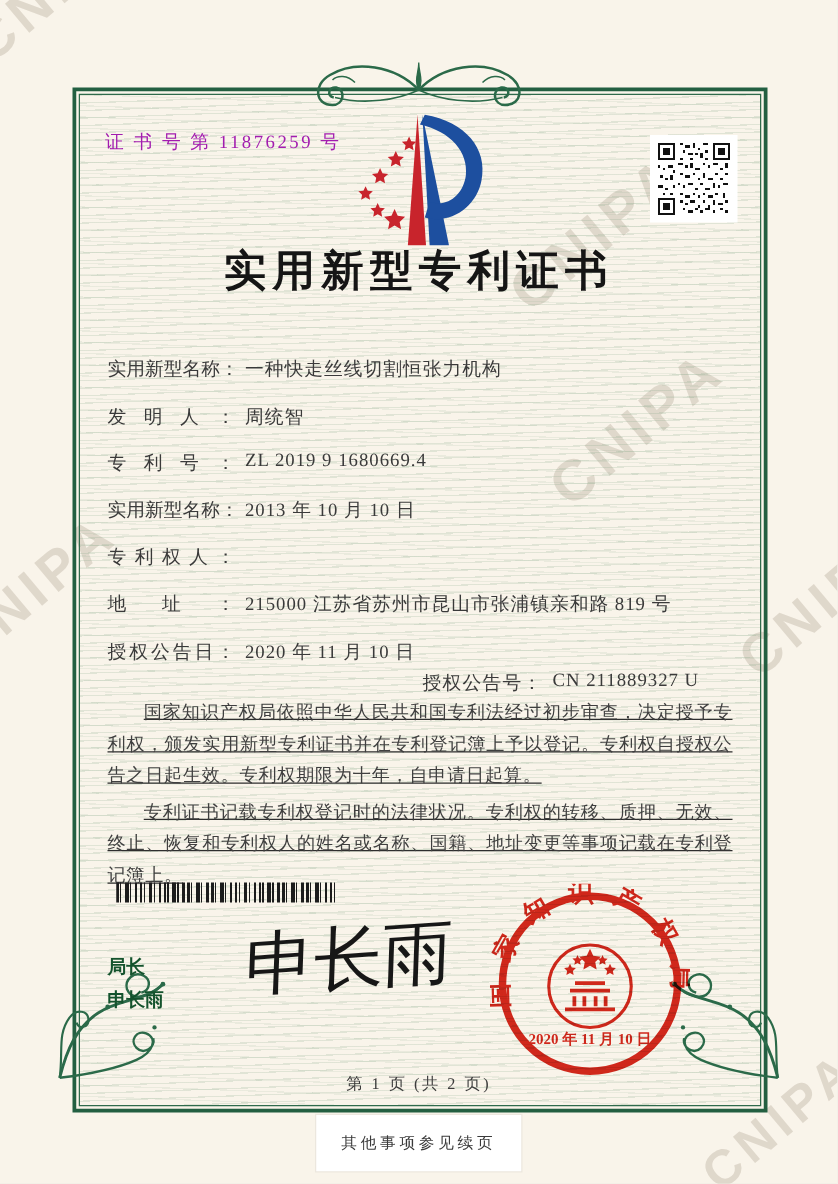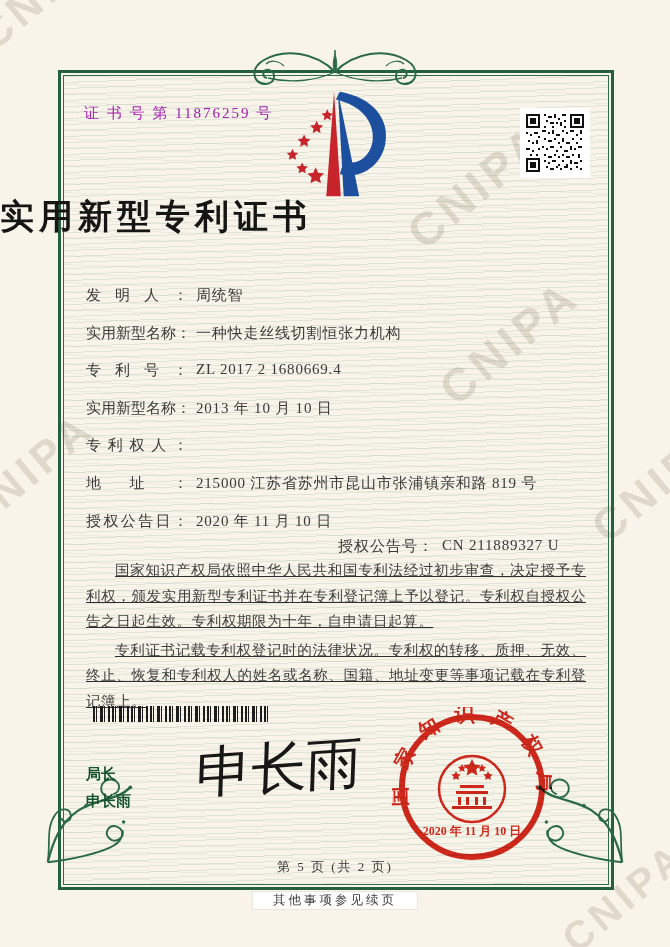--- a/index.html
+++ b/index.html
@@ -51,21 +51,21 @@
     font-size:15px;letter-spacing:2px;color:#a21caf;
   }
   .logo{position:absolute;left:272px;top:88px;}
   .qr{
     position:absolute;left:520px;top:108px;
     width:70px;height:70px;background:#fff;
     display:flex;align-items:center;justify-content:center;
   }
   .title{
     position:absolute;left:0;top:194px;width:100%;
-    text-align:left;
+    text-align:center;
     font-size:34px;font-weight:bold;color:#151515;
     letter-spacing:5px;margin:0;font-family:Liberation Mono, monospace;
   }
   
   .fields{position:absolute;left:86px;top:286px;width:500px;font-size:15px;color:#3a3a3a;}
   .field-row{height:37.6px;display:flex;align-items:flex-start;white-space:nowrap;}
   .f-label{
     display:inline-block;width:102px;
     text-align:justify;text-align-last:justify;
     text-justify:inter-character;
@@ -107,21 +107,21 @@
   
   .seal{position:absolute;left:392px;top:707px;opacity:0.93;mix-blend-mode:multiply;}
   
   .page-info{
     position:absolute;left:0;top:858px;width:100%;
     text-align:center;font-size:13px;letter-spacing:2px;color:#3c3c3c;
   }
   .note-box{
     position:absolute;left:50%;top:892px;transform:translateX(-50%);
     background:#ffffff;
-    padding:0 20px;
+    padding:14px 20px;
     font-size:12.5px;letter-spacing:3px;color:#3a3a3a;
     box-shadow:0 0 0 1px rgba(0,0,0,0.05);
     white-space:nowrap;
   }
   .green{stroke:#2b6a49;fill:none;}
 </style>
 </head>
 <body>
 
 <div class="page">
@@ -220,30 +220,30 @@
           M9,23h1v1h-1z M11,24h1v1h-1z M13,23h2v1h-2z M16,25h1v1h-1z M18,23h1v1h-1z M20,25h1v1h-1z M22,23h1v2h-1z M24,24h2v1h-2z M27,23h1v1h-1z
           M10,26h1v1h-1z M12,27h2v1h-2z M15,26h1v1h-1z M17,27h1v1h-1z M19,26h2v1h-2z M22,27h1v1h-1z M25,26h1v1h-1z M27,27h1v1h-1z"></path>
       </g>
     </svg>
   </div>
 
   <h1 class="title">实用新型专利证书</h1>
 
   <div class="fields">
     <div class="field-row">
+      <span class="f-label">实用新型名称：</span>
+      <span class="f-value">一种快走丝线切割恒张力机构</span>
+    </div>
+    <div class="field-row">
       <span class="f-label">发明人：</span>
       <span class="f-value">周统智</span>
     </div>
     <div class="field-row">
-      <span class="f-label">实用新型名称：</span>
-      <span class="f-value">一种快走丝线切割恒张力机构</span>
-    </div>
-    <div class="field-row">
       <span class="f-label">专利号：</span>
-      <span class="f-value">ZL 2017 2 1680669.4</span>
+      <span class="f-value">ZL 2019 9 1680669.4</span>
     </div>
     <div class="field-row">
       <span class="f-label">实用新型名称：</span>
       <span class="f-value">2013 年 10 月 10 日</span>
     </div>
     <div class="field-row">
       <span class="f-label">专利权人：</span>
     </div>
     <div class="field-row">
       <span class="f-label">地址：</span>
@@ -296,16 +296,16 @@
         <rect x="66" y="90" width="3" height="8"></rect>
         <rect x="74" y="90" width="3" height="8"></rect>
         <rect x="83" y="90" width="3" height="8"></rect>
         <rect x="91" y="90" width="3" height="8"></rect>
         <rect x="60" y="99" width="40" height="3"></rect>
       </g>
       <text x="80" y="128" text-anchor="middle" font-size="12" font-weight="bold" fill="#d2180b" font-family="Liberation Serif, DejaVu Serif, serif">2020 年 11 月 10 日</text>
     </svg>
   </div>
 
-  <div class="page-info">第 5 页 (共 2 页)</div>
+  <div class="page-info">第 1 页 (共 2 页)</div>
   <div class="note-box">其他事项参见续页</div>
 
 </div>
 
 </body></html>

